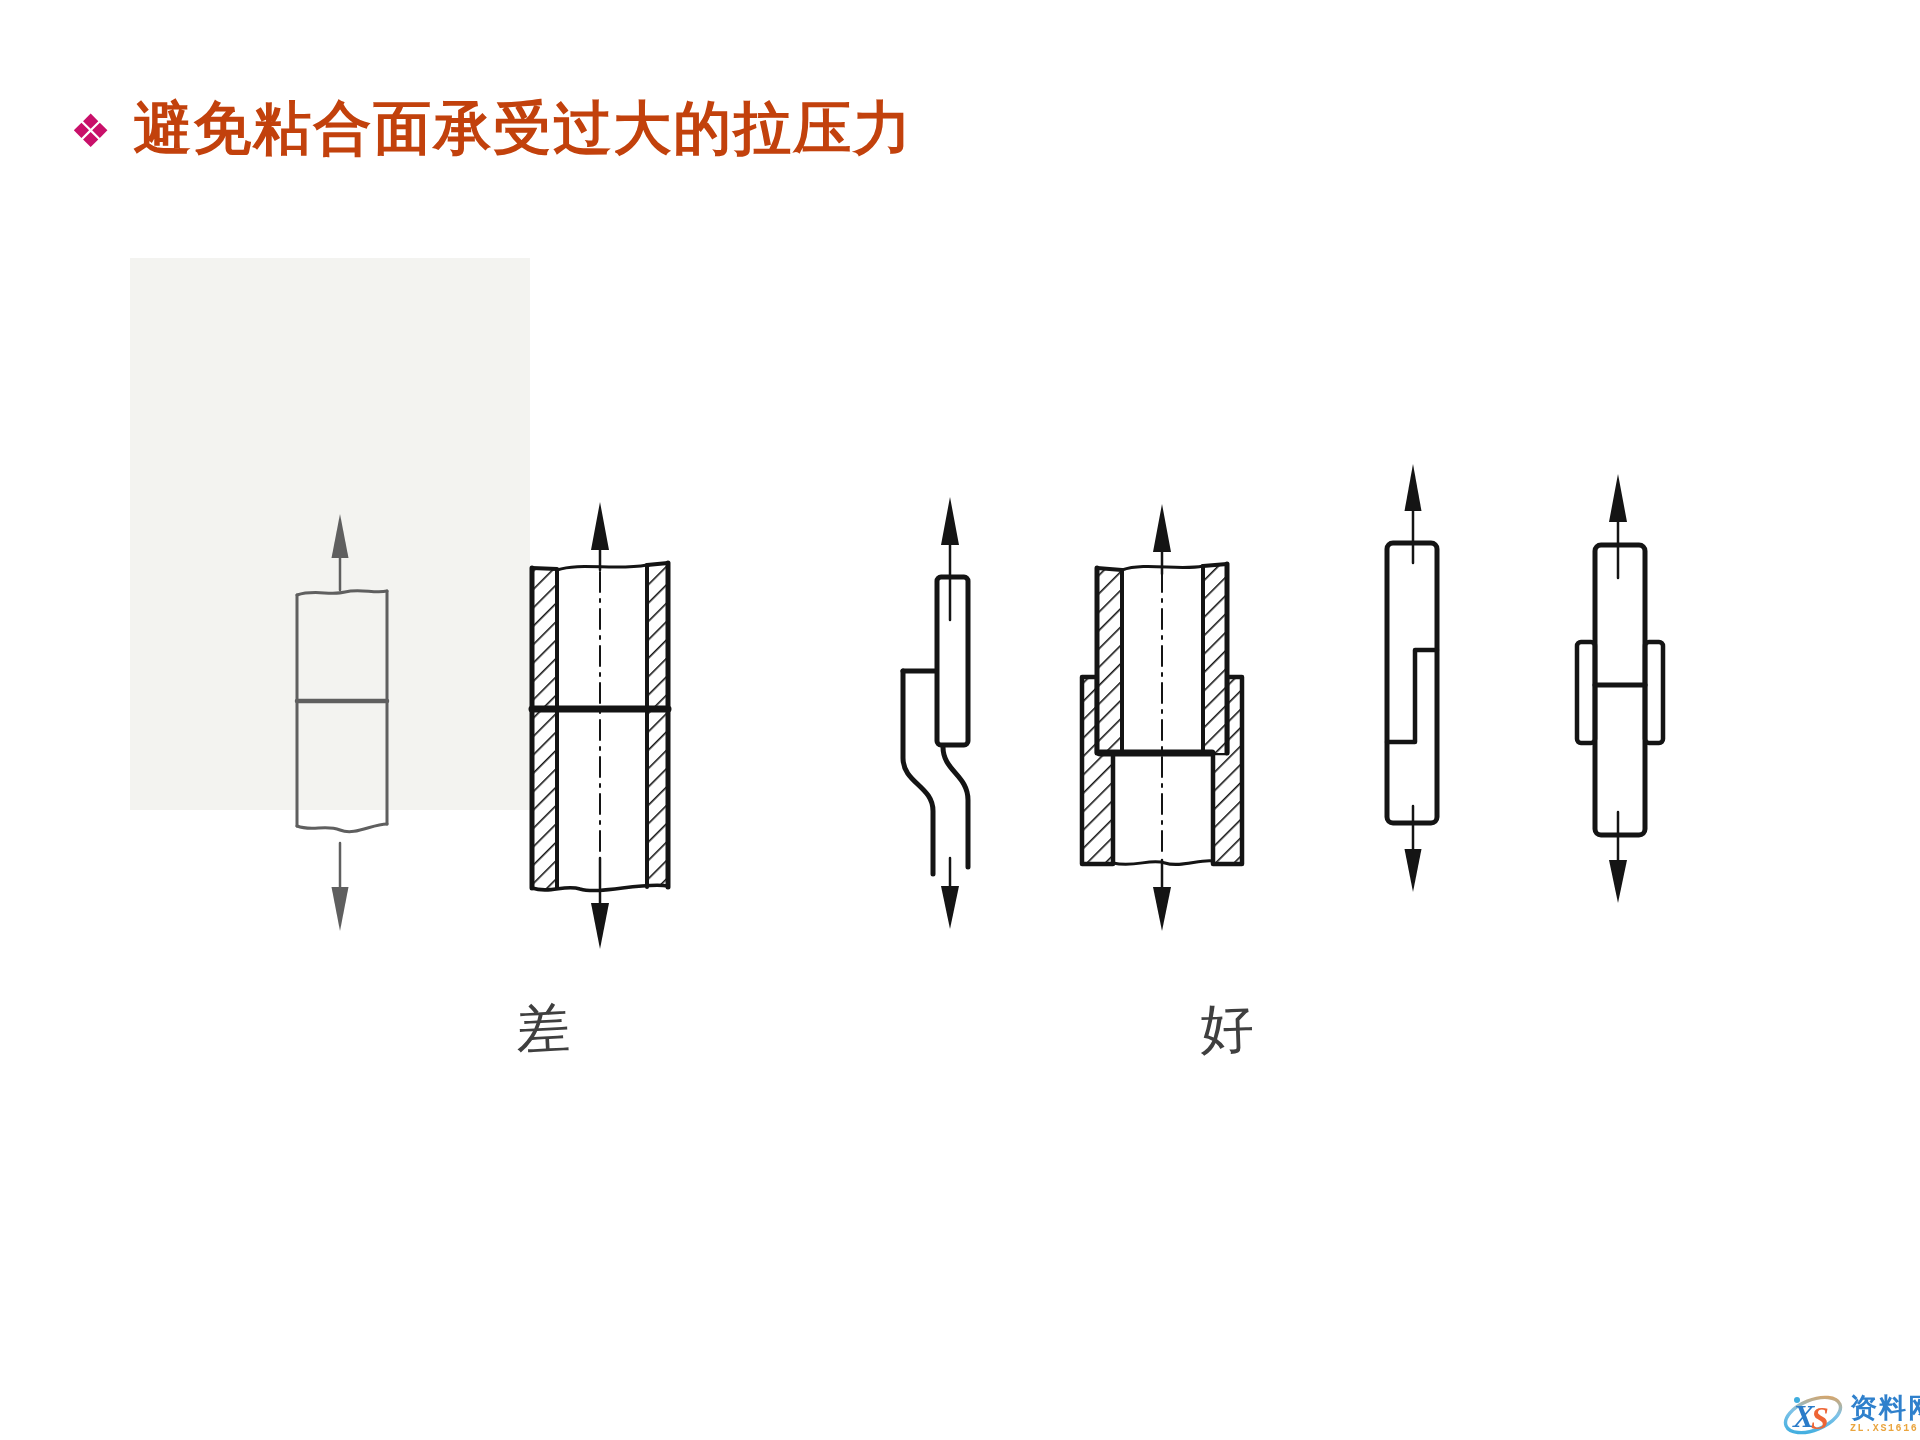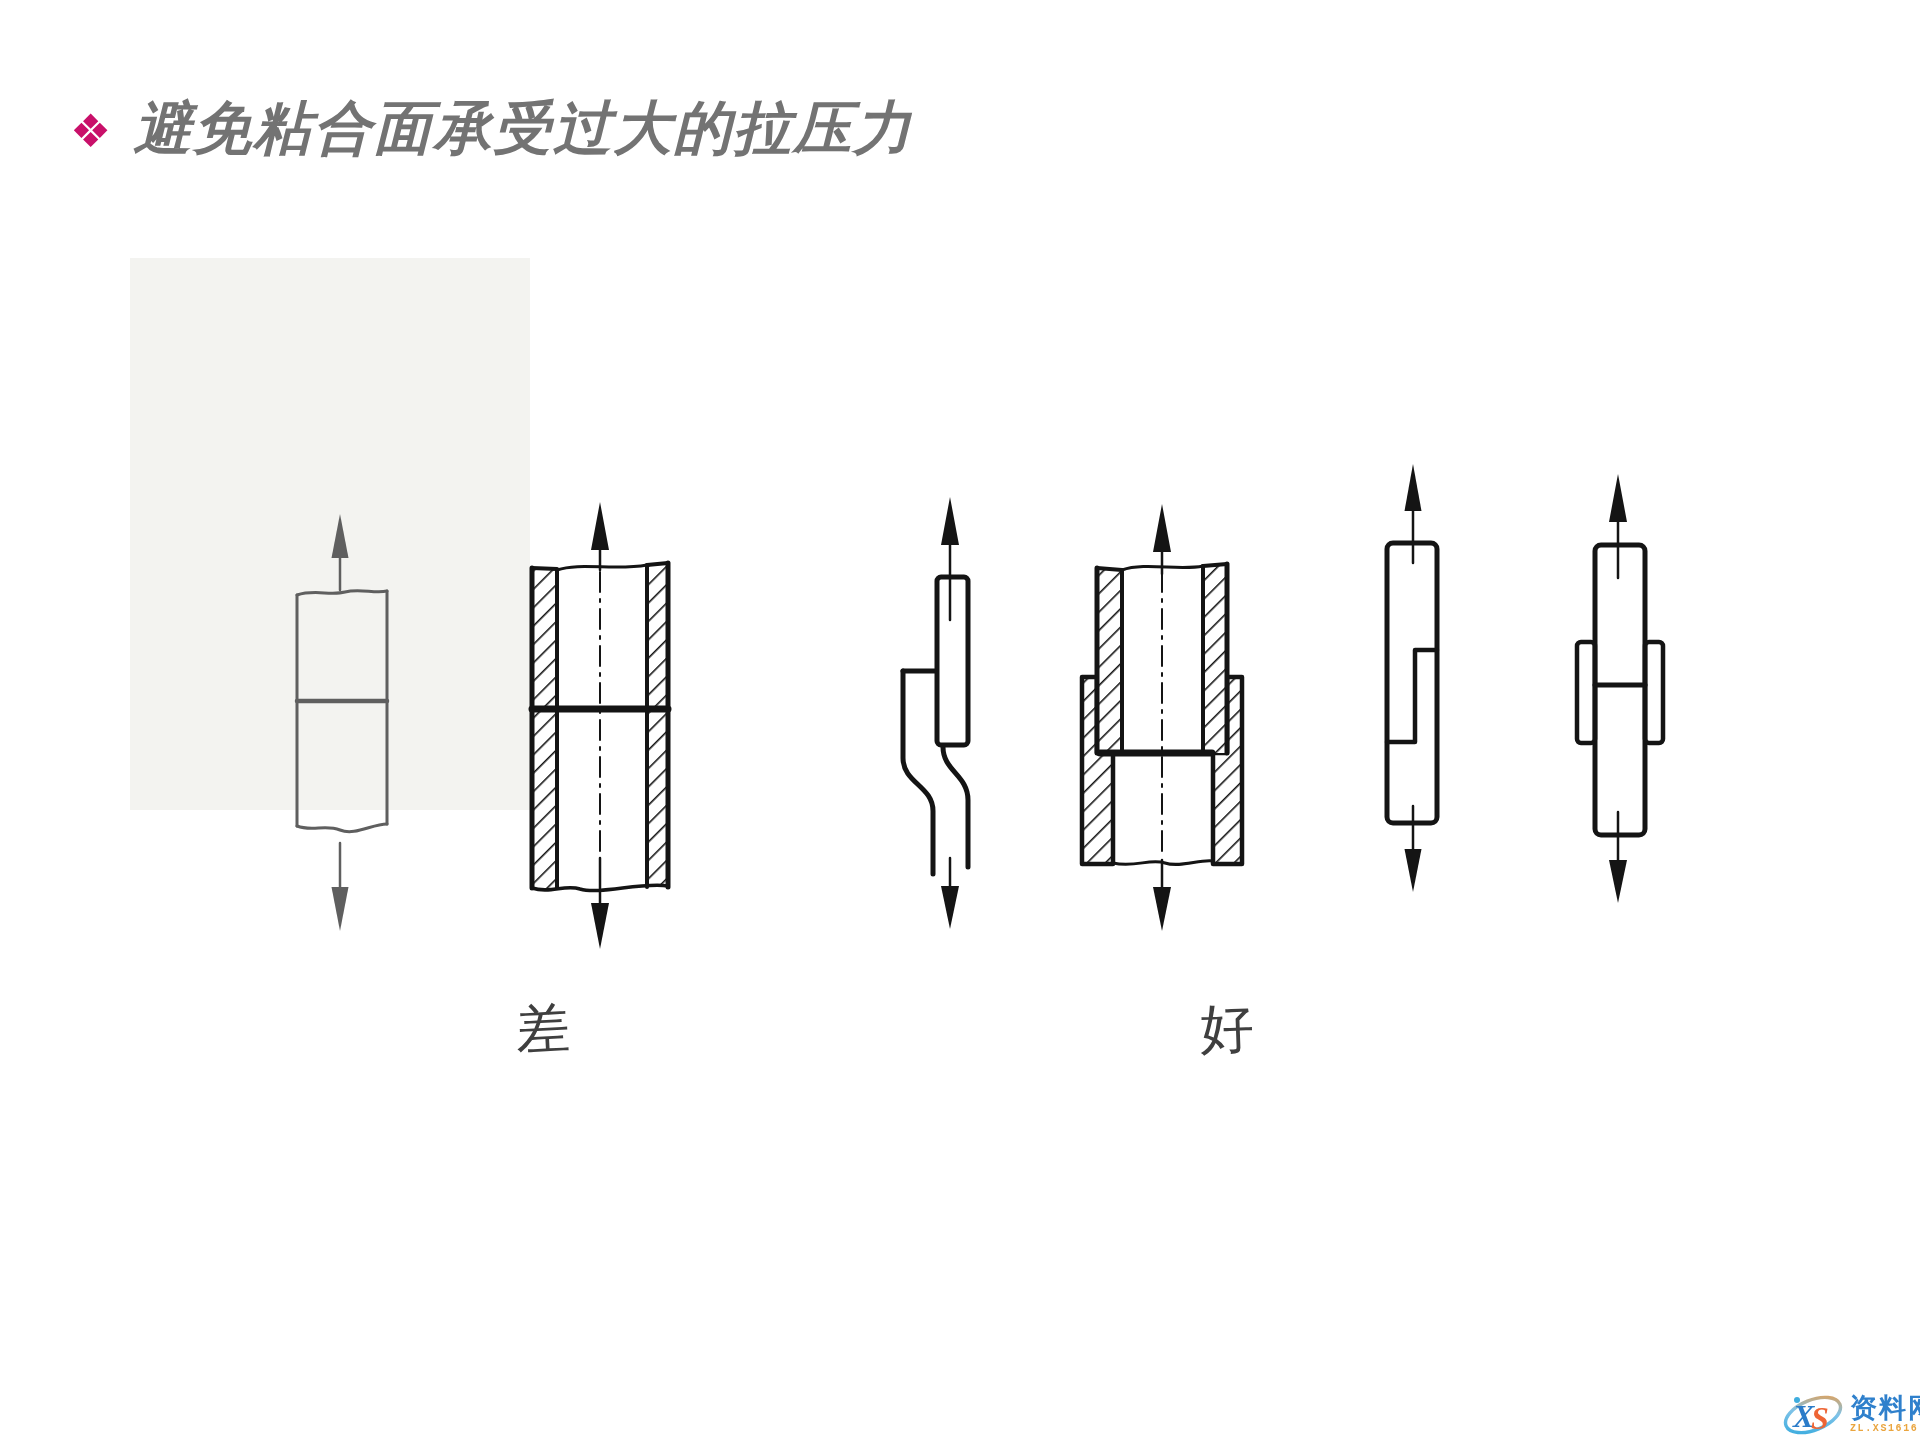--- a/index.html
+++ b/index.html
@@ -18,23 +18,22 @@
     font-size:46px;line-height:70px;
     color:#c9106a;
     margin-right:22px;
     margin-top:4px;
   }
   .slide-title{
     margin:0;
     font-size:58px;
     font-weight:bold;
     letter-spacing:2px;
-    color:#737373;
+    color:#c2410c;
     line-height:72px;
-    font-style:italic;
   }
   .fig-wash{
     position:absolute;left:130px;top:258px;width:400px;height:552px;
     background:#f3f3f0;
   }
   .diagram-svg{position:absolute;left:0;top:0;}
   .joint-label{
     position:absolute;
     width:90px;height:72px;
     text-align:center;

